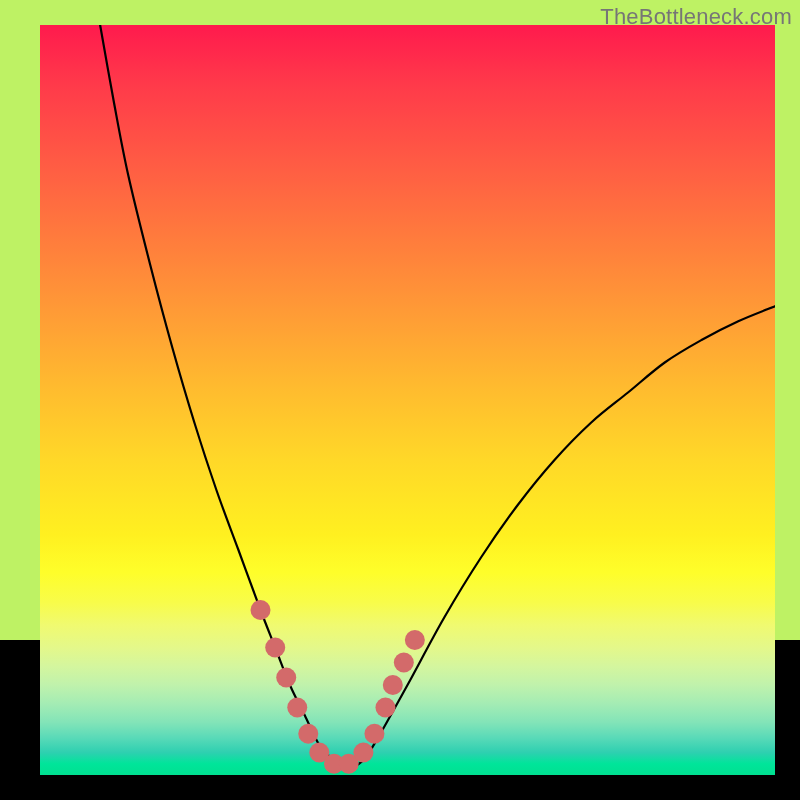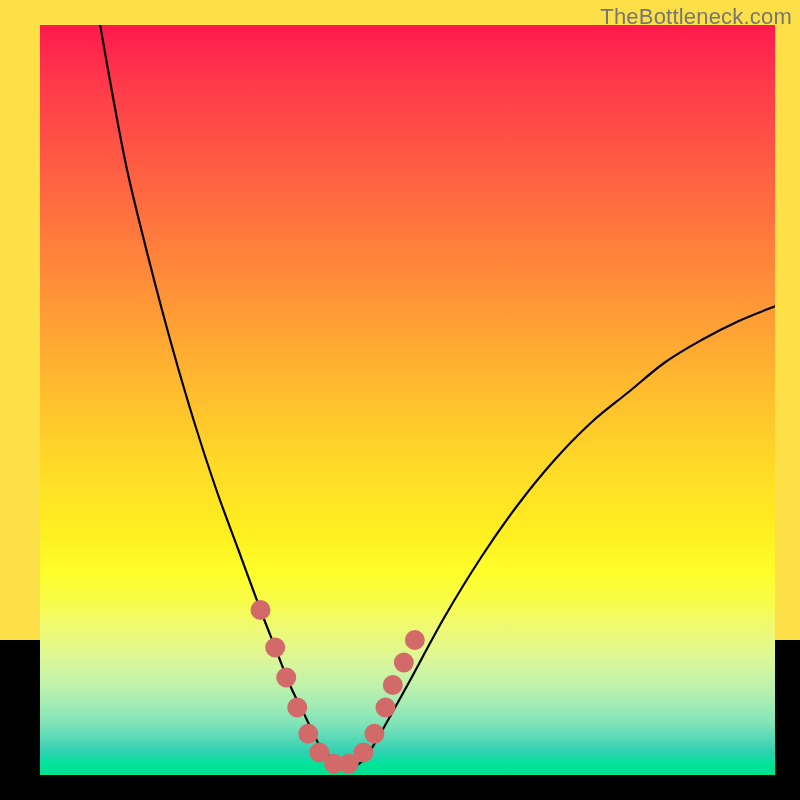--- a/index.html
+++ b/index.html
@@ -8,21 +8,21 @@
     width: 800px;
     height: 800px;
     overflow: hidden;
     background: #000;
     font-family: Arial, Helvetica, sans-serif;
   }
   .outer {
     position: relative;
     width: 800px;
     height: 640px;
-    background: #fde047;
+    background: #bef264;
   }
   .plot-area {
     position: absolute;
     left: 40px;
     top: 25px;
     width: 735px;
     height: 750px;
     
     background: linear-gradient(
       to bottom,

